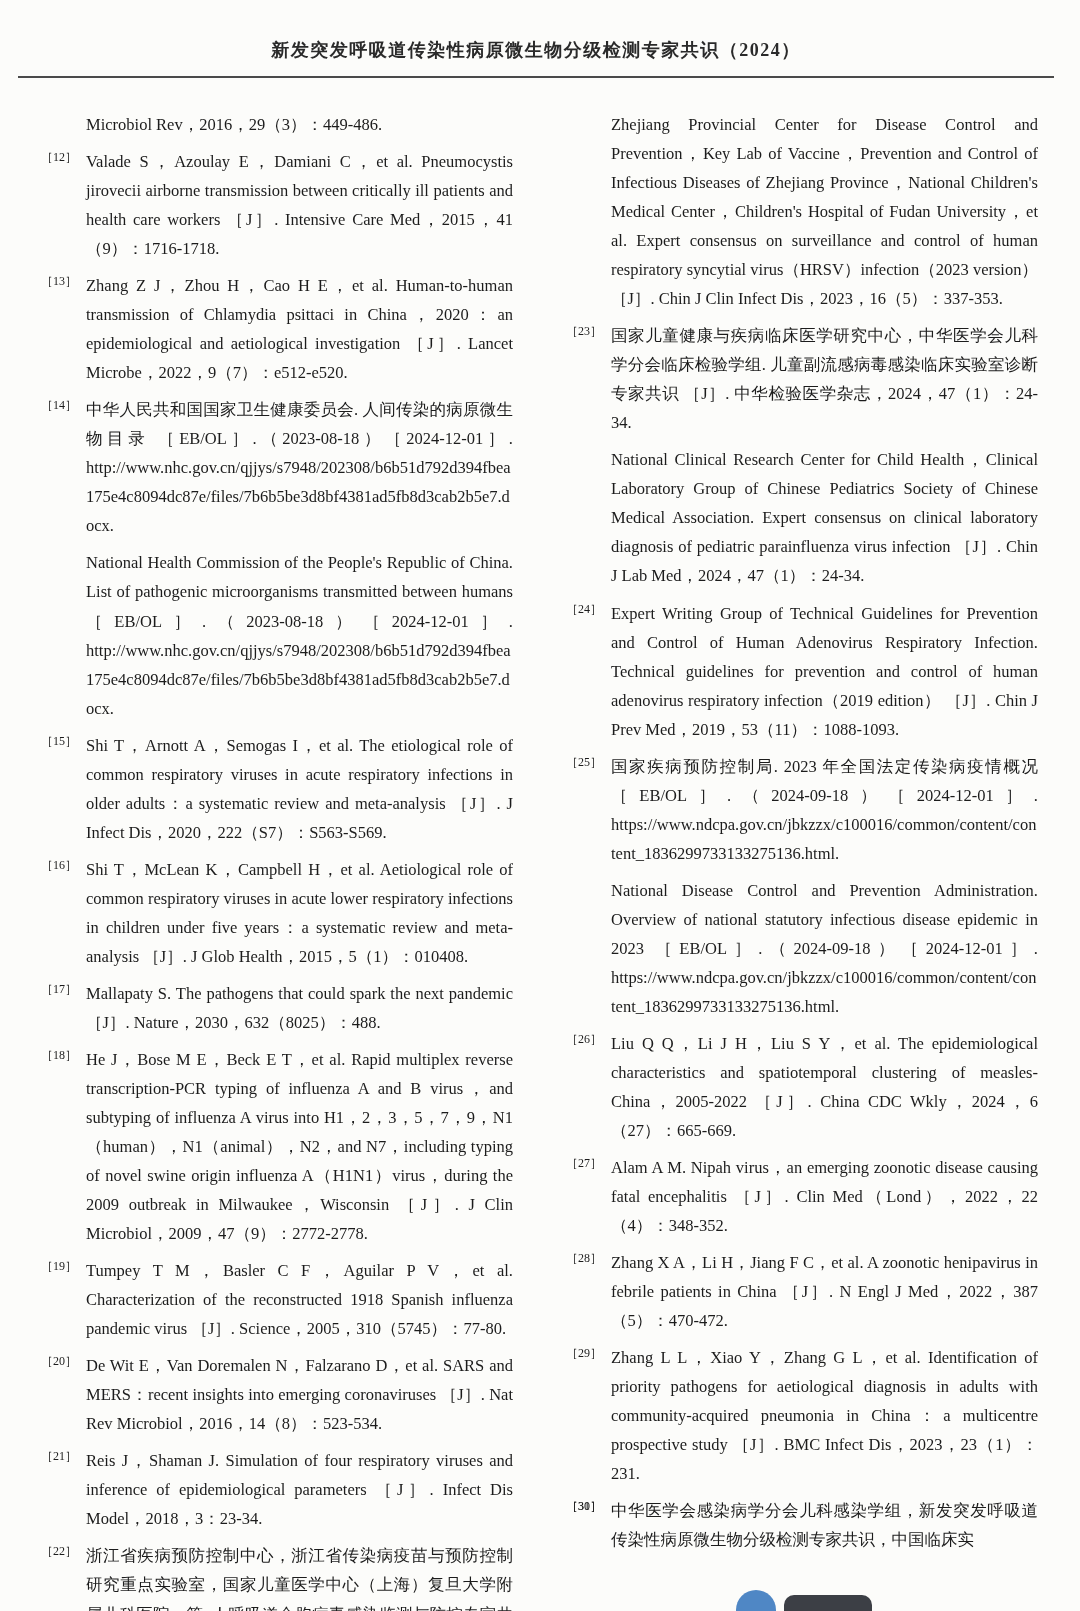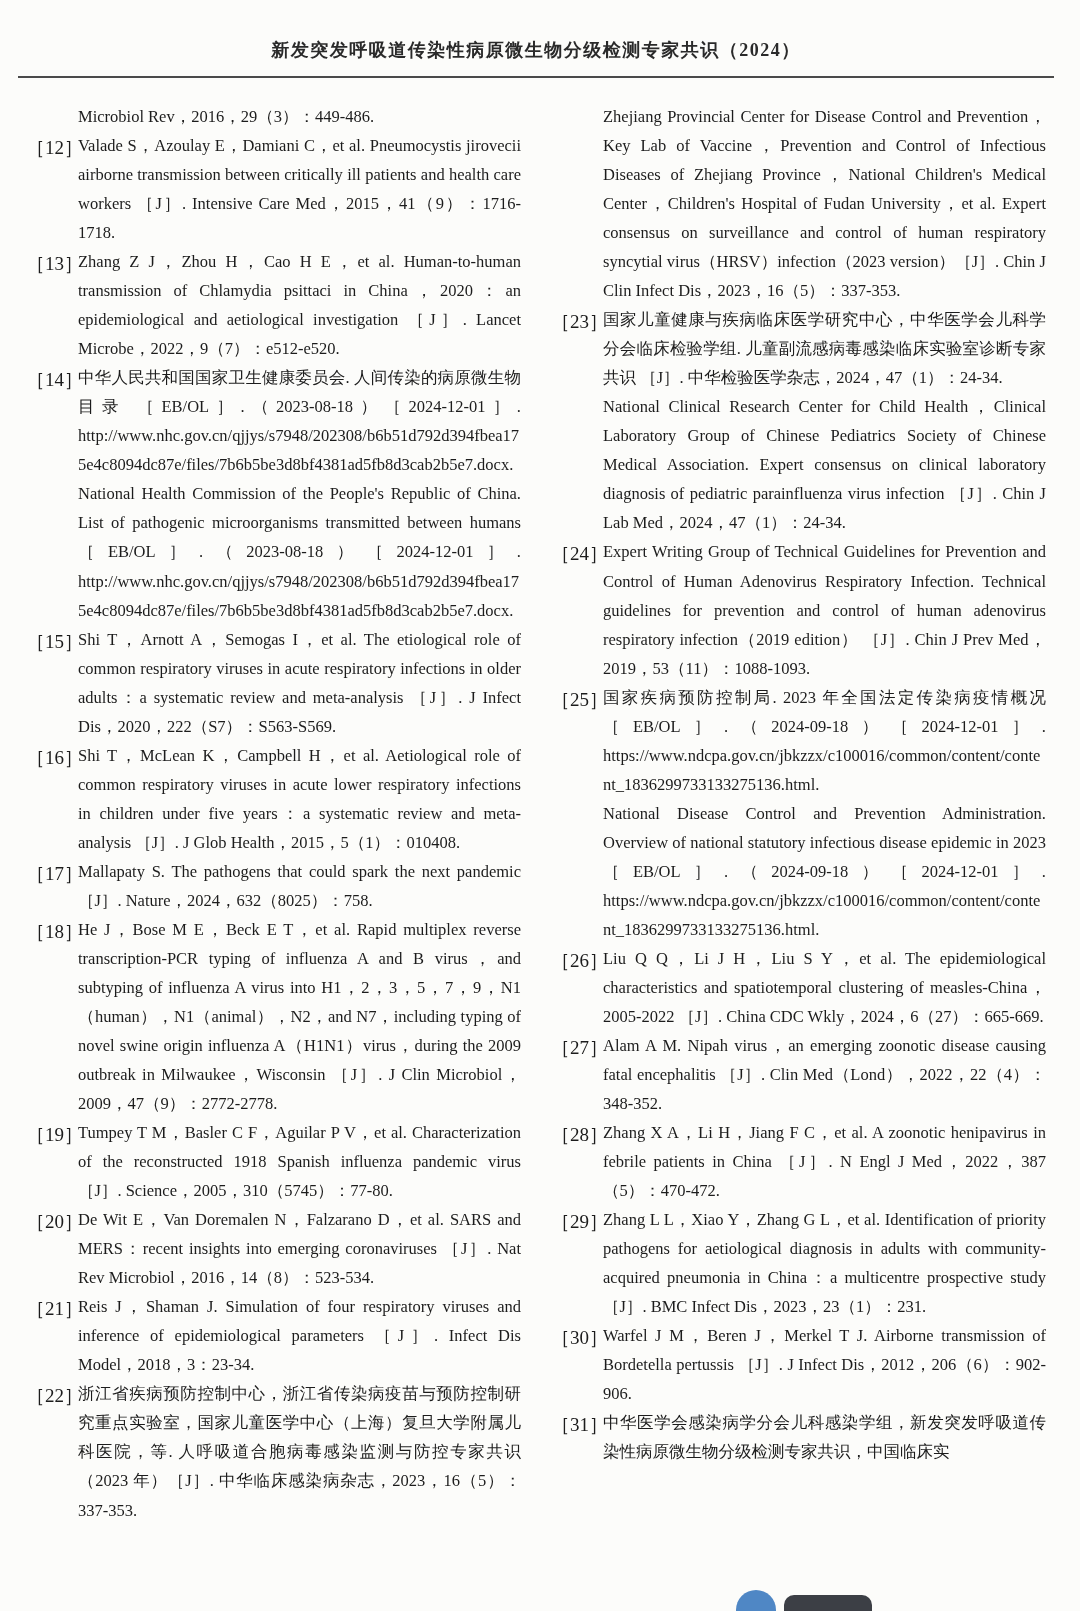--- a/index.html
+++ b/index.html
@@ -31,28 +31,28 @@
   }
   .columns {
     display: flex;
     gap: 30px;
     margin-top: 24px;
   }
   .col { flex: 1 1 0; min-width: 0; }
   .ref { position: relative; padding-left: 52px; }
   .ref-label {
     position: absolute;
-    left: 0;
+    left: 15px;
     top: 0;
-    font-size: 19px;
+    font-size: 12px;
     line-height: 1.76;
     white-space: nowrap;
   }
   .ref-text {
-    margin: 0;
+    margin: 8px;
     font-size: 16.5px;
     line-height: 1.76;
     text-align: justify;
     overflow-wrap: anywhere;
   }
   .watermark {
     position: absolute;
     left: 720px;
     bottom: 0;
     width: 180px;
@@ -108,21 +108,21 @@
         <div class="ref">
           <span class="ref-label">［15］</span>
           <p class="ref-text">Shi T，Arnott A，Semogas I，et al. The etiological role of common respiratory viruses in acute respiratory infections in older adults：a systematic review and meta-analysis ［J］. J Infect Dis，2020，222（S7）：S563-S569.</p>
         </div>
         <div class="ref">
           <span class="ref-label">［16］</span>
           <p class="ref-text">Shi T，McLean K，Campbell H，et al. Aetiological role of common respiratory viruses in acute lower respiratory infections in children under five years：a systematic review and meta-analysis ［J］. J Glob Health，2015，5（1）：010408.</p>
         </div>
         <div class="ref">
           <span class="ref-label">［17］</span>
-          <p class="ref-text">Mallapaty S. The pathogens that could spark the next pandemic ［J］. Nature，2024，632（8025）：758.</p>
+          <p class="ref-text">Mallapaty S. The pathogens that could spark the next pandemic ［J］. Nature，2030，632（8025）：488.</p>
         </div>
         <div class="ref">
           <span class="ref-label">［18］</span>
           <p class="ref-text">He J，Bose M E，Beck E T，et al. Rapid multiplex reverse transcription-PCR typing of influenza A and B virus，and subtyping of influenza A virus into H1，2，3，5，7，9，N1（human），N1（animal），N2，and N7，including typing of novel swine origin influenza A（H1N1）virus，during the 2009 outbreak in Milwaukee，Wisconsin ［J］. J Clin Microbiol，2009，47（9）：2772-2778.</p>
         </div>
         <div class="ref">
           <span class="ref-label">［19］</span>
           <p class="ref-text">Tumpey T M，Basler C F，Aguilar P V，et al. Characterization of the reconstructed 1918 Spanish influenza pandemic virus ［J］. Science，2005，310（5745）：77-80.</p>
         </div>
         <div class="ref">
@@ -167,21 +167,20 @@
         <div class="ref">
           <span class="ref-label">［28］</span>
           <p class="ref-text">Zhang X A，Li H，Jiang F C，et al. A zoonotic henipavirus in febrile patients in China ［J］. N Engl J Med，2022，387（5）：470-472.</p>
         </div>
         <div class="ref">
           <span class="ref-label">［29］</span>
           <p class="ref-text">Zhang L L，Xiao Y，Zhang G L，et al. Identification of priority pathogens for aetiological diagnosis in adults with community-acquired pneumonia in China：a multicentre prospective study ［J］. BMC Infect Dis，2023，23（1）：231.</p>
         </div>
         <div class="ref">
           <span class="ref-label">［30］</span>
-          <p class="ref-text">Warfel J M，Beren J，Merkel T J. Airborne transmission of Bordetella pertussis ［J］. J Infect Dis，2012，206（6）：902-906.</p>
         </div>
         <div class="ref">
           <span class="ref-label">［31］</span>
           <p class="ref-text">中华医学会感染病学分会儿科感染学组，新发突发呼吸道传染性病原微生物分级检测专家共识，中国临床实</p>
         </div>
       </div>
   </main>
 
   <div class="watermark">
     <div class="wm-circle" id="wm-circle" style="background: rgb(79, 135, 197);"></div>

